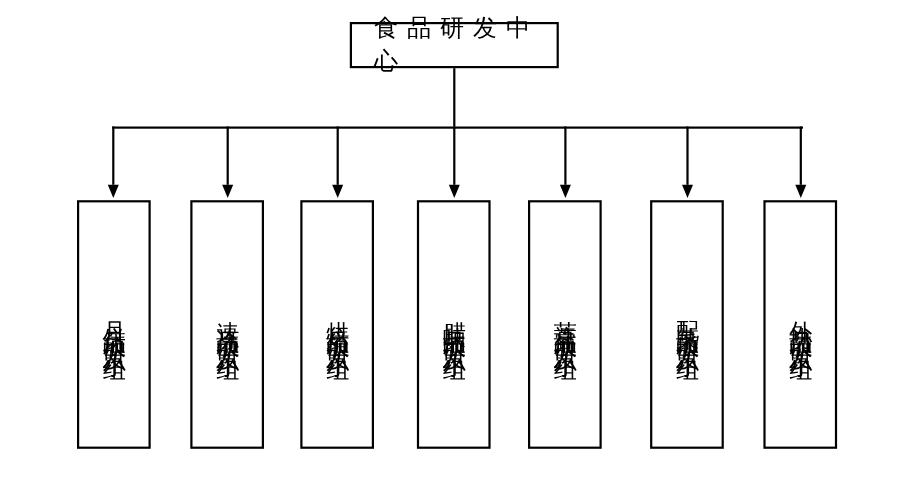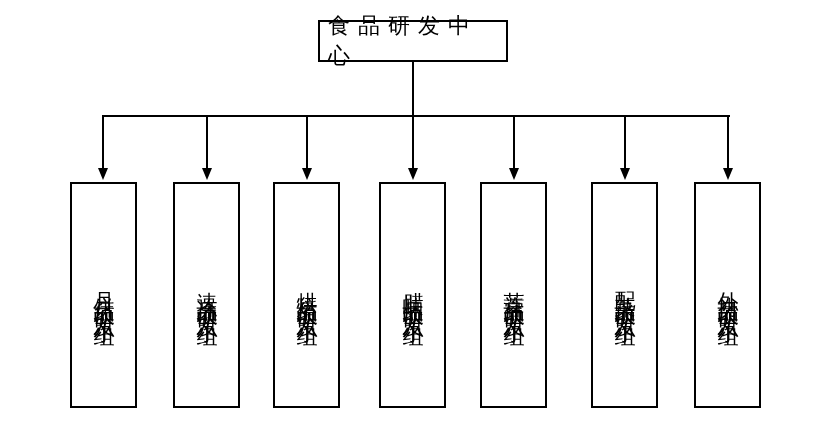--- a/index.html
+++ b/index.html
@@ -22,21 +22,21 @@
     top: 20px;
     width: 190px;
     height: 42px;
     border: 2px solid #000000;
     box-sizing: border-box;
     display: flex;
     align-items: center;
     justify-content: center;
     font-size: 22px;
     letter-spacing: 8px;
-    padding-left: 8px; 
+    padding-left: 20px; 
     color: #000000;
     background: #ffffff;
   }
   
   .line {
     position: absolute;
     background: #000000;
   }
   .stem-v {
     left: 412px;

